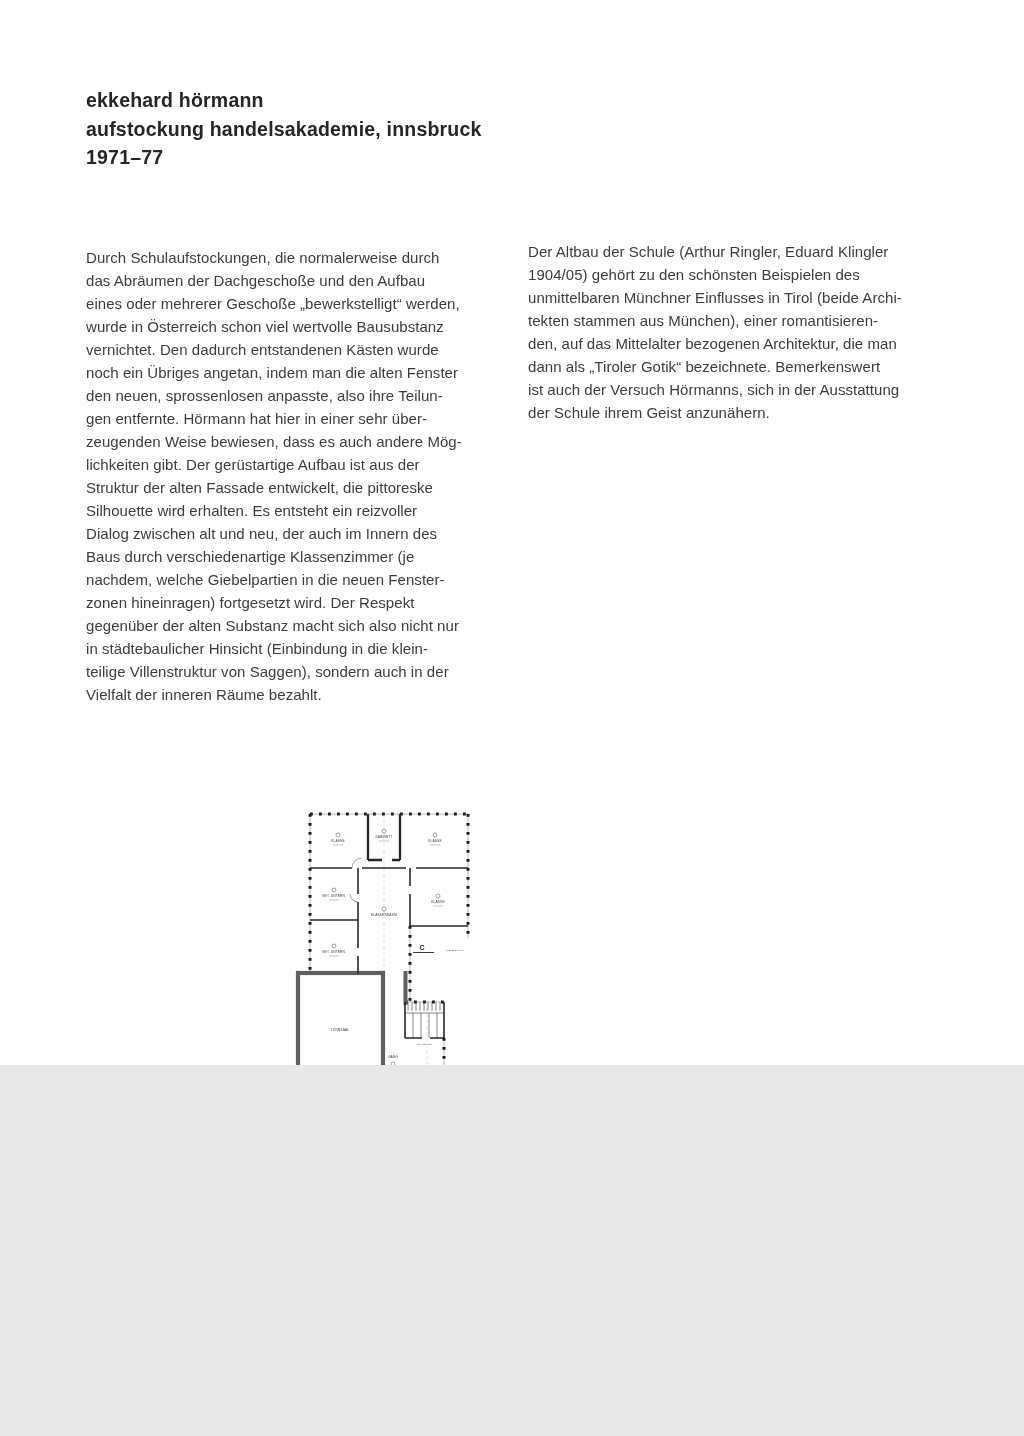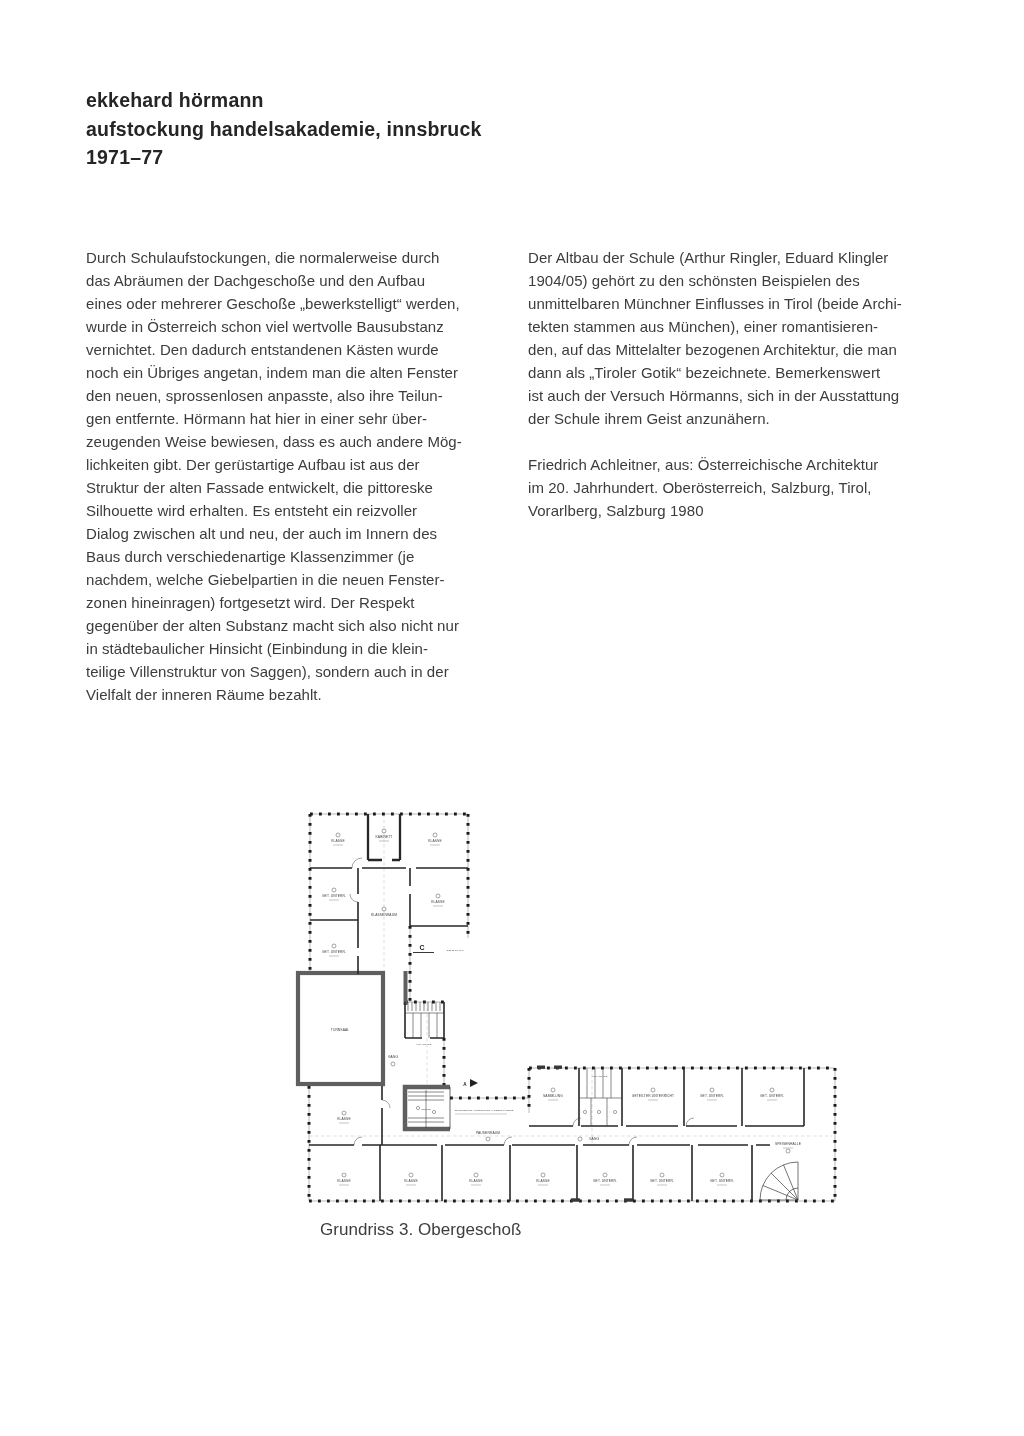--- a/index.html
+++ b/index.html
@@ -1,32 +1,32 @@
 <!DOCTYPE html>
 <html><head>
 <meta charset="utf-8">
 <style>
   html,body { margin:0; padding:0; background:#e8e8e8; }
   .page {
-    position:relative; width:1024px; height:1436px; margin:0 auto;
+    position:relative; width:1024px; height:1065px; margin:0 auto;
     background:#ffffff; overflow:hidden;
     font-family:"Liberation Sans", sans-serif;
   }
   .title {
     position:absolute; left:86px; top:86px;
     font-size:19.5px; font-weight:bold; line-height:28.5px;
     color:#252525; letter-spacing:0.2px; white-space:pre-line;
   }
   .body-text {
     position:absolute; width:424px;
     font-size:15px; line-height:23px; color:#3c3c3c;
     white-space:pre-line; letter-spacing:0.05px;
   }
   .col-left  { left:86px;  top:246px; }
-  .col-right-p1 { left:528px; top:246px; }
+  .col-right-p1 { left:528px; top:240px; }
   .col-right-p2 { left:528px; top:453px; }
   .caption {
     position:absolute; left:320px; top:1220px;
     font-size:17px; color:#3d3d3d; letter-spacing:0.05px;
   }
   .plan-wrap { position:absolute; left:292px; top:798px; width:550px; height:418px; }
   .plan-wrap svg { display:block; width:550px; height:418px; }
   .rl { font-size:3.3px; fill:#3d3d3d; text-anchor:middle; letter-spacing:0.1px; }
   .rl-sm { font-size:2.5px; fill:#474747; text-anchor:middle; }
   .marker-c { font-size:7px; font-weight:bold; fill:#222; text-anchor:middle; }
@@ -63,23 +63,20 @@
 teilige Villenstruktur von Saggen), sondern auch in der
 Vielfalt der inneren Räume bezahlt.</div>
   <div class="body-text col-right-p1">Der Altbau der Schule (Arthur Ringler, Eduard Klingler
 1904/05) gehört zu den schönsten Beispielen des
 unmittelbaren Münchner Einflusses in Tirol (beide Archi-
 tekten stammen aus München), einer romantisieren-
 den, auf das Mittelalter bezogenen Architektur, die man
 dann als „Tiroler Gotik“ bezeichnete. Bemerkenswert
 ist auch der Versuch Hörmanns, sich in der Ausstattung
 der Schule ihrem Geist anzunähern.</div>
-  <div class="body-text col-right-p2">Friedrich Achleitner, aus: Österreichische Architektur
-im 20. Jahrhundert. Oberösterreich, Salzburg, Tirol,
-Vorarlberg, Salzburg 1980</div>
 
   <div class="plan-wrap">
     <svg viewBox="0 0 550 418" xmlns="http://www.w3.org/2000/svg">
 
       <g stroke="#ababab" stroke-width="0.4" stroke-dasharray="3.5 2.5" fill="none">
         <path d="M92,16 V290"></path>
         <path d="M17,338 H540"></path>
         <path d="M135,204 V287"></path>
         <path d="M300,270 V347"></path>
       </g>

